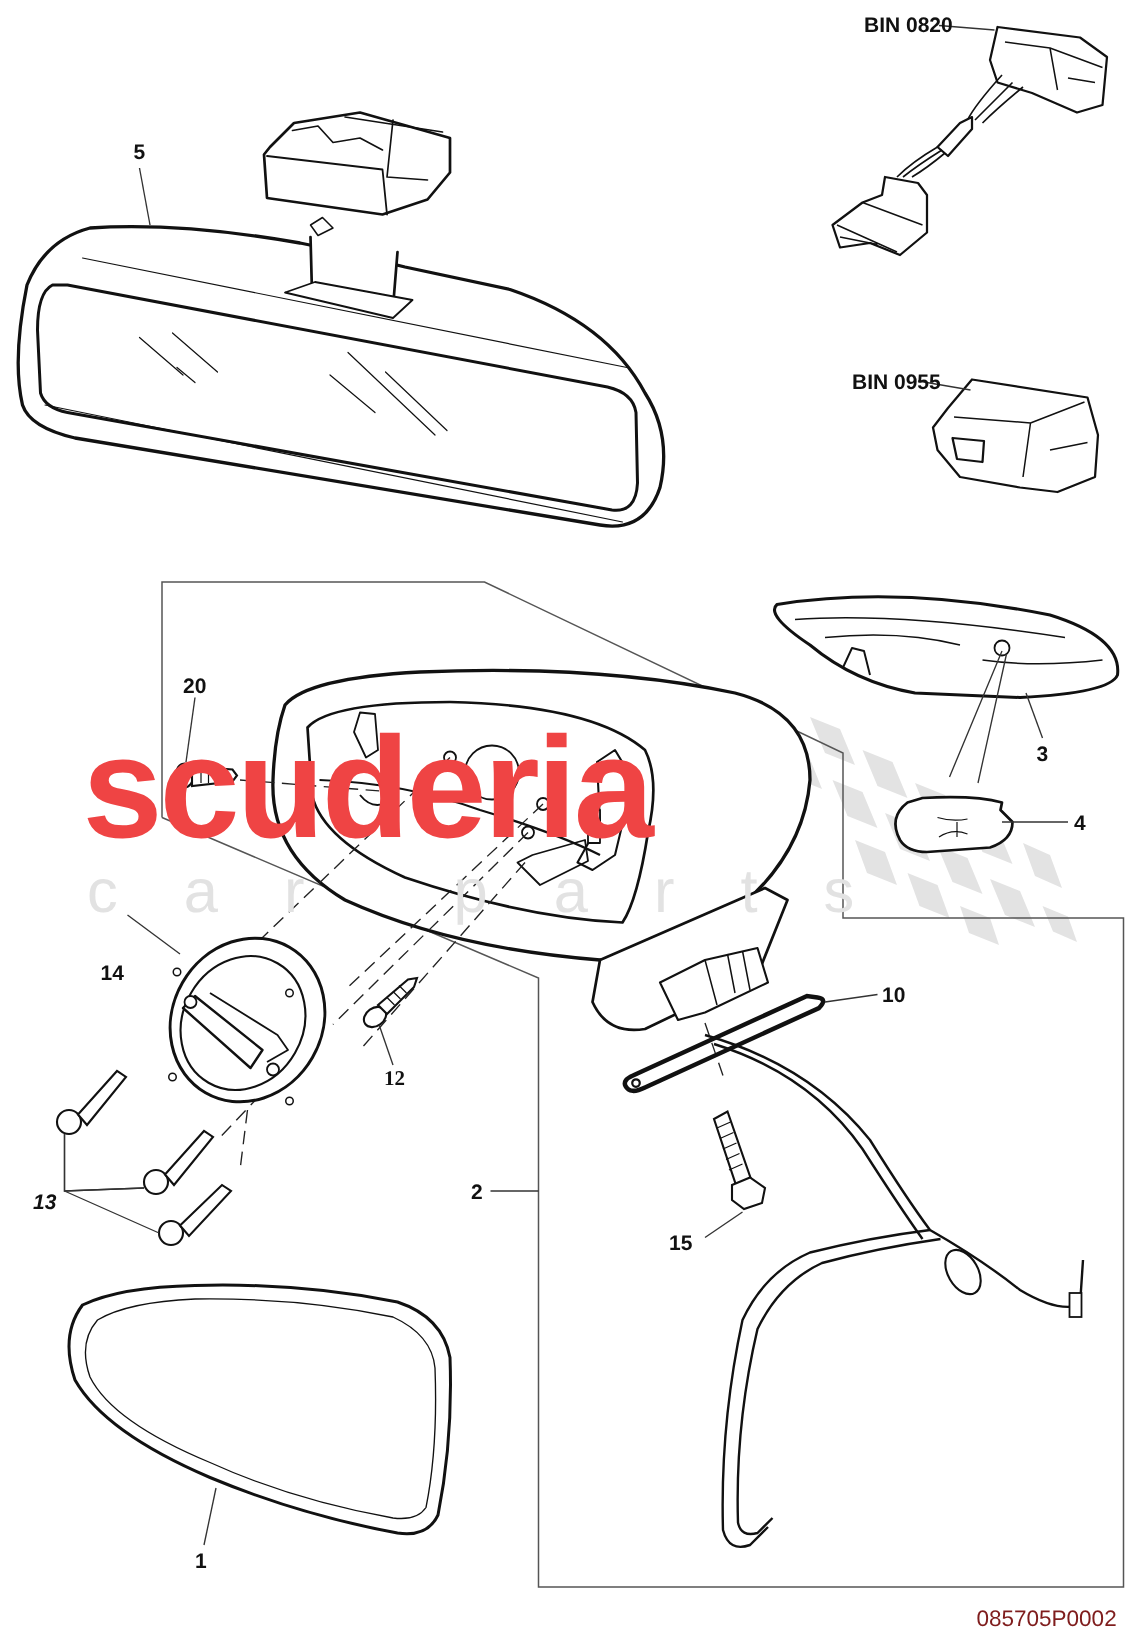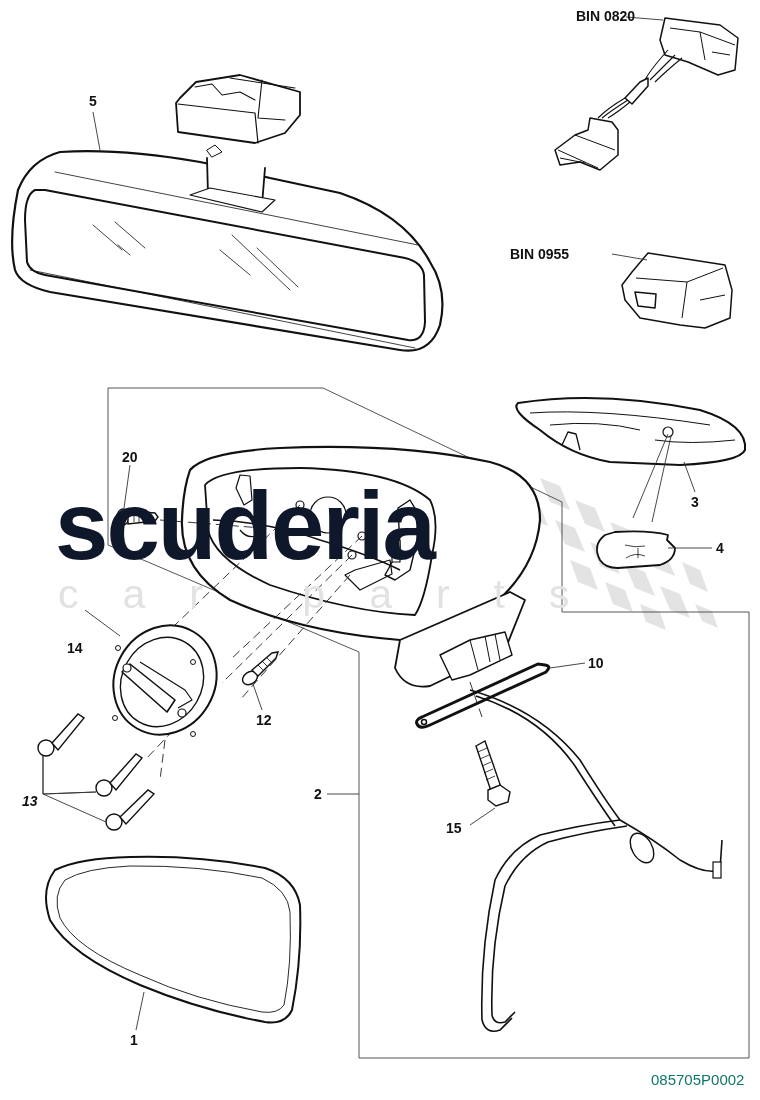--- a/index.html
+++ b/index.html
@@ -3,23 +3,23 @@
   <meta charset="utf-8">
   <style>
     html, body { margin: 0; padding: 0; background: #ffffff; }
     body { width: 760px; height: 1100px; position: relative; overflow: hidden;
            font-family: "Liberation Sans", sans-serif; }
     #diagram { position: absolute; left: 0; top: 0; width: 760px; height: 1100px; }
     .lbl { position: absolute; font-family: "Liberation Sans", sans-serif; font-weight: bold;
            font-size: 14px; color: #111; line-height: 1; white-space: nowrap; }
     .bin { font-size: 14px; }
     .ref { position: absolute; font-family: "Liberation Sans", sans-serif; font-size: 15px;
-           color: #0f766e; line-height: 1; }
+           color: #7f1d1d; line-height: 1; }
     .wm1 { position: absolute; left: 55px; top: 478px; font-family: "Liberation Sans", sans-serif;
-           font-weight: bold; font-size: 96px; color: #0f172a; letter-spacing: -2px; line-height: 1; }
+           font-weight: bold; font-size: 96px; color: #ef4444; letter-spacing: -2px; line-height: 1; }
     .wm2 { position: absolute; left: 58px; top: 574px; font-family: "Liberation Sans", sans-serif;
            font-size: 41px; color: #e2e2e2; letter-spacing: 44px; line-height: 1; }
   </style>
 </head>
 <body>
 
 <svg id="diagram" viewBox="0 0 760 1100" xmlns="http://www.w3.org/2000/svg">
 
   <g fill="#e0e0e0" opacity="0.9">
     <polygon points="540,478 560,486 570,510 550,502"></polygon>
@@ -186,26 +186,26 @@
     <path d="M130,857 Q200,855 265,868 Q295,878 300,905 Q302,960 292,1010 Q285,1025 265,1022 Q200,1010 140,985 Q70,955 50,920 Q40,890 55,870 Q80,858 130,857 Z" stroke-width="2"></path>
     <path d="M130,866 Q200,865 262,878 Q288,890 290,912 Q292,965 284,1005 Q278,1014 262,1012 Q195,1000 140,975 Q75,948 60,918 Q52,895 65,880 Q85,868 130,866 Z" stroke-width="0.9" fill="none"></path>
   </g>
   <line x1="144" y1="992" x2="136" y2="1030" stroke="#333" stroke-width="0.9"></line>
 </svg>
 
 <div class="wm1">scuderia</div>
 <div class="wm2">car parts</div>
 
 <span class="lbl bin" style="left:552px;top:9px;margin-left:24px;">BIN 0820</span>
-<span class="lbl bin" style="left:510px;top:247px;">BIN 0955</span>
+<span class="lbl bin" style="left:568px;top:247px;">BIN 0955</span>
 <span class="lbl" style="left:89px;top:94px;">5</span>
 <span class="lbl" style="left:122px;top:450px;">20</span>
 <span class="lbl" style="left:691px;top:495px;">3</span>
 <span class="lbl" style="left:716px;top:541px;">4</span>
 <span class="lbl" style="left:67px;top:597px;margin-top:44px;">14</span>
 <span class="lbl" style="left:588px;top:656px;text-align:right;">10</span>
-<span class="lbl" style="left:256px;top:713px;">12</span>
+<span class="lbl" style="left:256px;top:713px;font-family:Liberation Serif, serif;">12</span>
 <span class="lbl" style="left:314px;top:787px;">2</span>
 <span class="lbl" style="left:22px;top:794px;font-style:italic;">13</span>
 <span class="lbl" style="left:446px;top:821px;">15</span>
 <span class="lbl" style="left:130px;top:1033px;">1</span>
 
 <span class="ref" style="left:651px;top:1072px;">085705P0002</span>
 
 </body></html>

